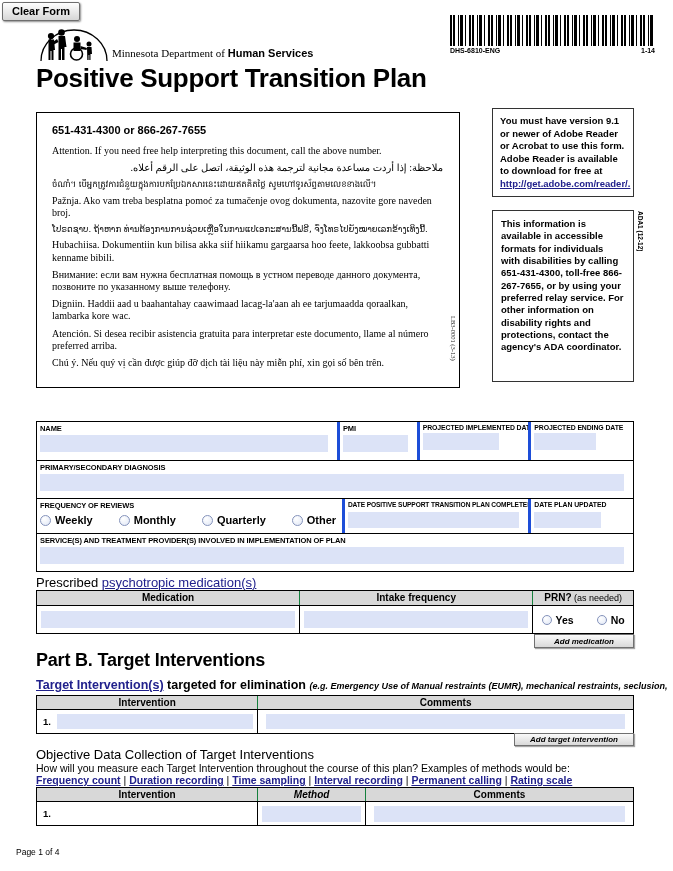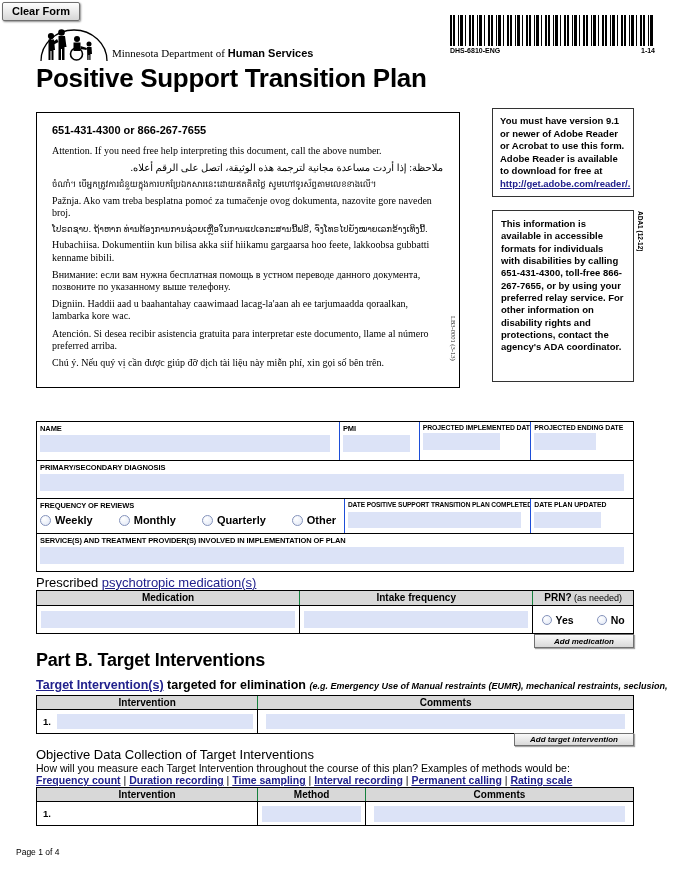--- a/index.html
+++ b/index.html
@@ -52,21 +52,21 @@
     font-size:6.5px;font-weight:bold;}
 
   
   .part-heading{position:absolute;left:36px;font-size:18px;font-weight:bold;letter-spacing:-.2px;}
   .sub-heading{position:absolute;left:36px;font-size:13px;font-weight:normal;}
 
   
   .ftable{position:absolute;left:36px;width:598px;border:1px solid #000;background:#fff;}
   .frow{display:flex;border-bottom:1px solid #000;}
   .frow:last-child{border-bottom:none;}
-  .fcell{border-right:1px solid #1d4ed8;padding:2px 3px;overflow:hidden;}
+  .fcell{border-right:3px solid #1d4ed8;padding:2px 3px;overflow:hidden;}
   .fcell:last-child{border-right:none;}
   .flabel{font-size:7.5px;font-weight:bold;letter-spacing:-.1px;white-space:nowrap;}
   .field{background:var(--field-blue);height:17px;margin-top:2px;cursor:text;}
 
   
   .radio-row{display:flex;align-items:center;margin-top:4px;}
   .radio-opt{display:flex;align-items:center;margin-right:26px;}
   .radio-circle{width:11px;height:11px;border-radius:50%;border:1px solid #8593bb;
     background:radial-gradient(circle at 35% 30%,#fff,#dfe6f5);margin-right:4px;cursor:pointer;}
   .radio-label{font-size:11px;font-weight:bold;}
@@ -275,21 +275,21 @@
   <h3 class="sub-heading" style="top:747px;">Objective Data Collection of Target Interventions</h3>
   <div class="question-line" style="top:762px;">How will you measure each Target Intervention throughout the course of this plan? Examples of methods would be:</div>
 
   <div class="links-line" style="top:774px;">
     <span class="link">Frequency count</span><span class="sep"> | </span><span class="link">Duration recording</span><span class="sep"> | </span><span class="link">Time sampling</span><span class="sep"> | </span><span class="link">Interval recording</span><span class="sep"> | </span><span class="link">Permanent calling</span><span class="sep"> | </span><span class="link">Rating scale</span>
   </div>
 
   <div class="ftable" style="top:787px;">
     <div class="frow" style="height:14px;">
       <div class="hcell" style="width:222px;">Intervention</div>
-      <div class="hcell" style="width:108px;">Method</div>
+      <div class="hcell" style="width:108px;font-style:italic;">Method</div>
       <div class="hcell" style="width:268px;">Comments</div>
     </div>
     <div class="frow" style="height:23px;">
       <div class="inrow-cell" style="width:222px;">
         <span class="rownum">1.</span>
       </div>
       <div class="inrow-cell" style="width:108px;">
         <div class="dropdown"></div>
       </div>
       <div class="inrow-cell" style="width:268px;">

